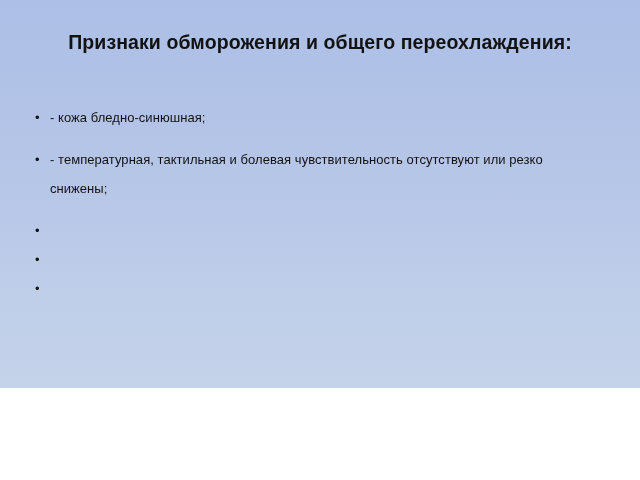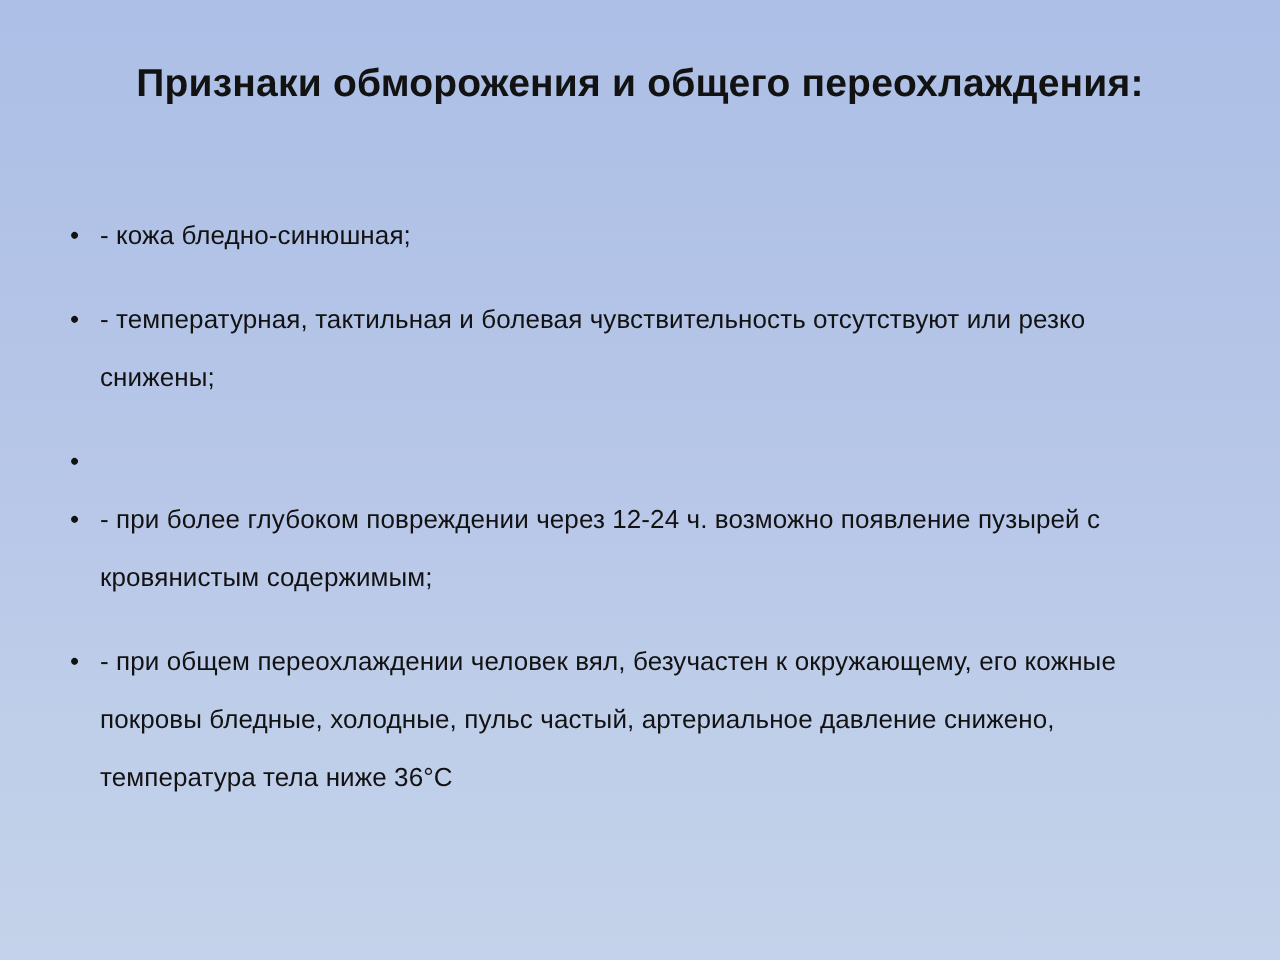--- a/index.html
+++ b/index.html
@@ -11,21 +11,21 @@
   body {
     width: 640px;
     height: 480px;
     overflow: hidden;
     font-family: "Liberation Sans", "DejaVu Sans", sans-serif;
   }
 
   #slide {
     position: relative;
     width: 640px;
-    height: 480px;
+    height: 388px;
     box-sizing: border-box;
     background: linear-gradient(to bottom,
                 #adbfe6 0%,
                 #b2c3e7 28%,
                 #b9c8e8 55%,
                 #c0cfe9 80%,
                 #c4d2ea 100%);
   }
 
   #slide-title {
@@ -97,23 +97,21 @@
       <span class="bullet-marker">•</span>
       <span class="bullet-text">- температурная, тактильная и болевая чувствительность отсутствуют или резко снижены;</span>
     </li>
 
     <li class="bullet-item">
       <span class="bullet-marker">•</span>
     </li>
 
     <li class="bullet-item">
       <span class="bullet-marker">•</span>
-      <span class="bullet-text">- при более глубоком повреждении через 12-24 ч. возможно появление пузырей с кровянистым содержимым;</span>
     </li>
 
     <li class="bullet-item">
       <span class="bullet-marker">•</span>
-      <span class="bullet-text">- при общем переохлаждении человек вял, безучастен к окружающему, его кожные покровы бледные, холодные, пульс частый, артериальное давление снижено, температура тела ниже 36°C</span>
     </li>
 
   </ul>
 
 </div>
 
 </body></html>

